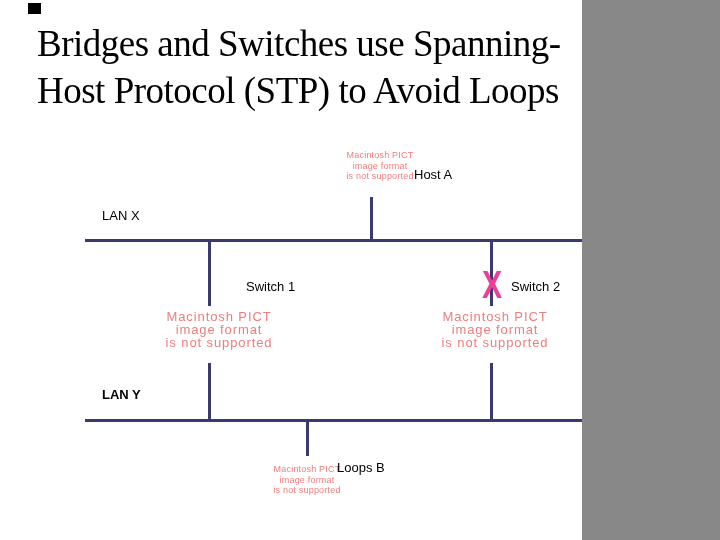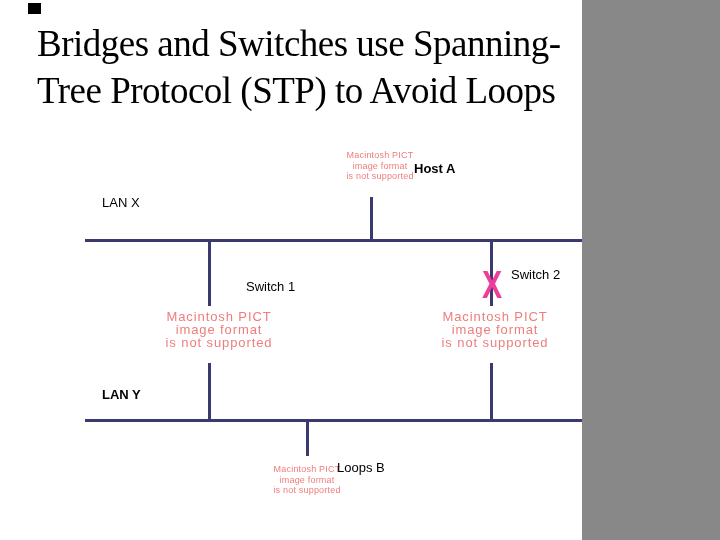--- a/index.html
+++ b/index.html
@@ -65,42 +65,42 @@
 </style>
 </head>
 <body>
 
 <div class="slide">
 
   <div class="stray"></div>
 
   <div class="title">
     <div>Bridges and Switches use Spanning-</div>
-    <div>Tree Protocol (STP) to Avoid Loops</div>
+    <div>Host Protocol (STP) to Avoid Loops</div>
   </div>
 
   <div class="pict small" style="left:340px;top:150px;width:80px;">
     <div>Macintosh PICT</div>
     <div>image format</div>
     <div>is not supported</div>
   </div>
-  <div class="lbl" style="left:414px;top:162px;font-weight:bold;">Host A</div>
+  <div class="lbl" style="left:414px;top:168px;">Host A</div>
 
-  <div class="lbl" style="left:102px;top:196px;">LAN X</div>
+  <div class="lbl" style="left:102px;top:209px;">LAN X</div>
   <div class="wire h" style="left:85px;top:239px;width:533px;"></div>
   <div class="wire v" style="left:370px;top:197px;height:45px;"></div>
 
   <div class="wire v" style="left:208px;top:240px;height:66px;"></div>
   <div class="wire v" style="left:208px;top:363px;height:58px;"></div>
   <div class="wire v" style="left:490px;top:240px;height:66px;"></div>
   <div class="wire v" style="left:490px;top:363px;height:58px;"></div>
 
   <div class="lbl" style="left:246px;top:280px;">Switch 1</div>
   <div class="xmark">X</div>
-  <div class="lbl" style="left:511px;top:268px;">Switch 2</div>
+  <div class="lbl" style="left:511px;top:280px;">Switch 2</div>
 
   <div class="pict big" style="left:142px;top:310px;width:154px;">
     <div>Macintosh PICT</div>
     <div>image format</div>
     <div>is not supported</div>
   </div>
   <div class="pict big" style="left:418px;top:310px;width:154px;">
     <div>Macintosh PICT</div>
     <div>image format</div>
     <div>is not supported</div>

